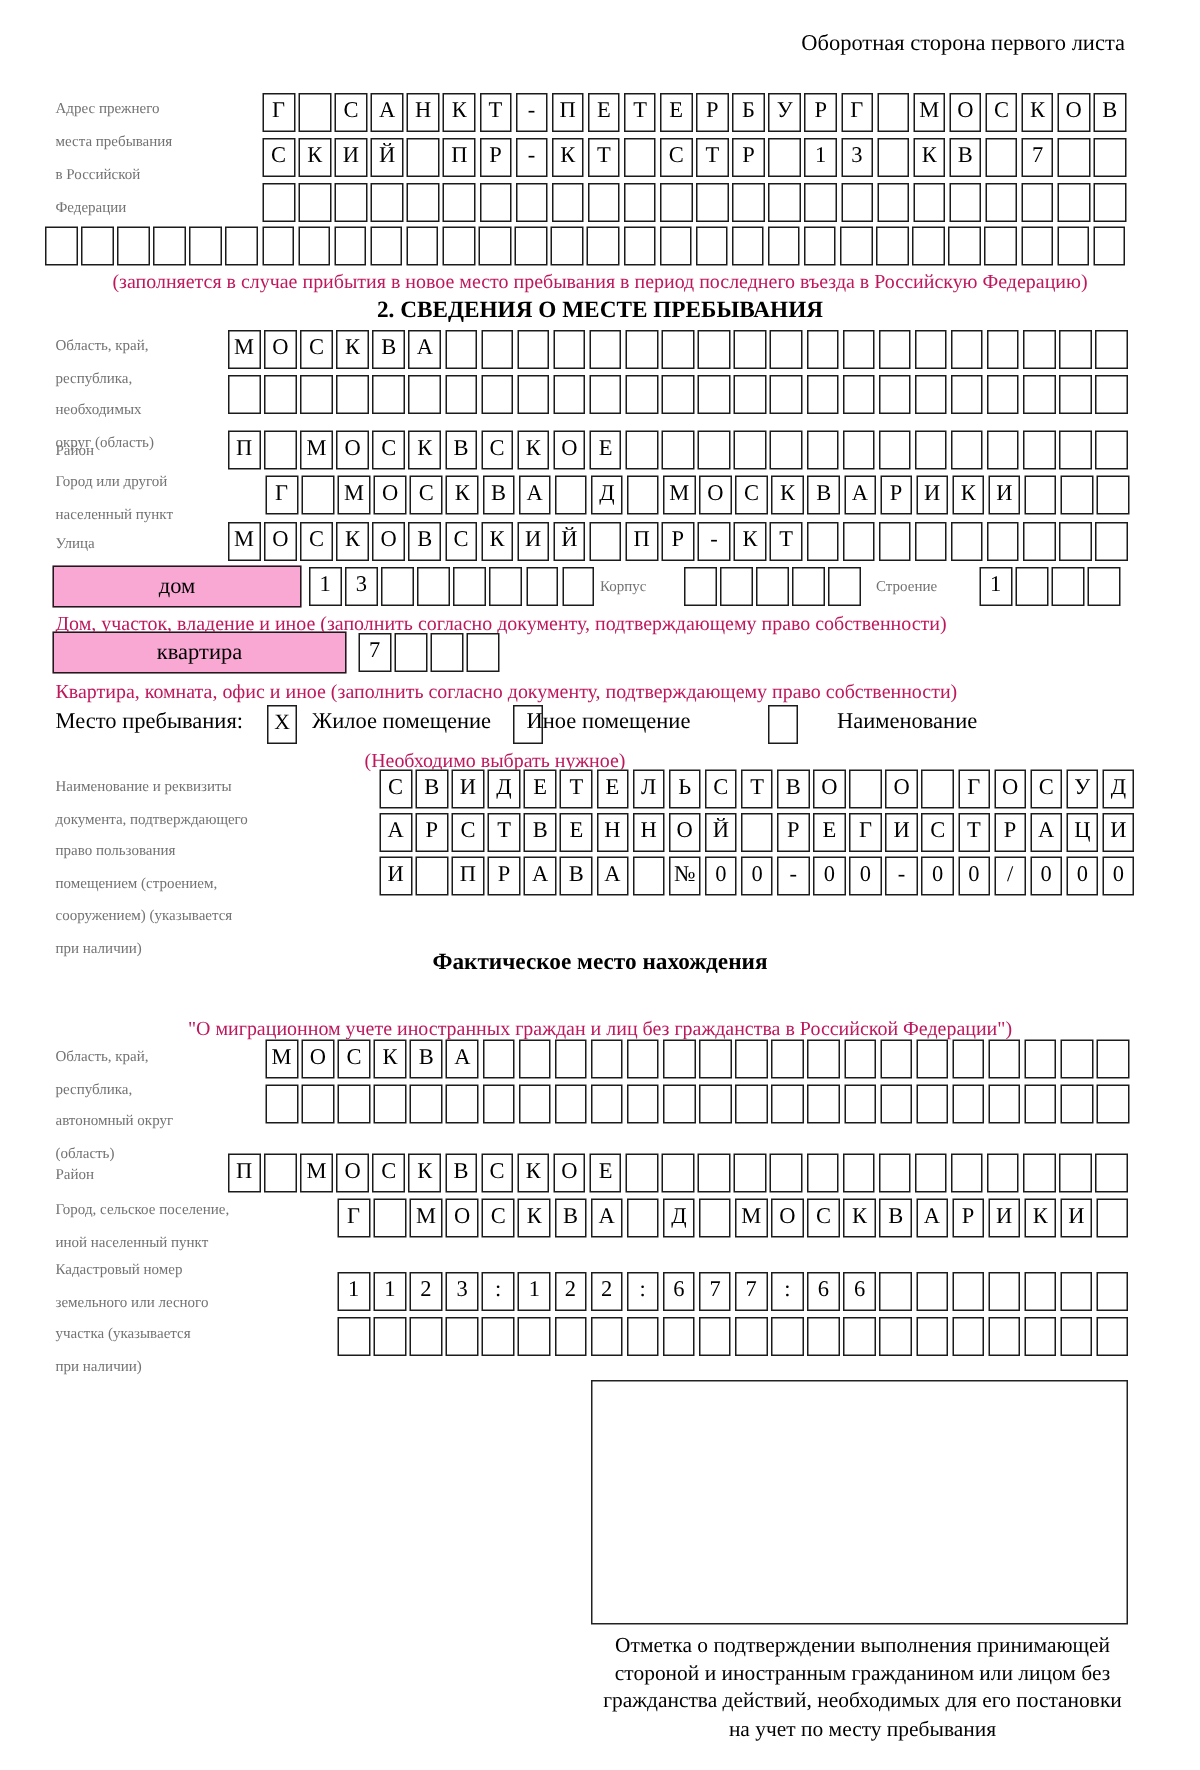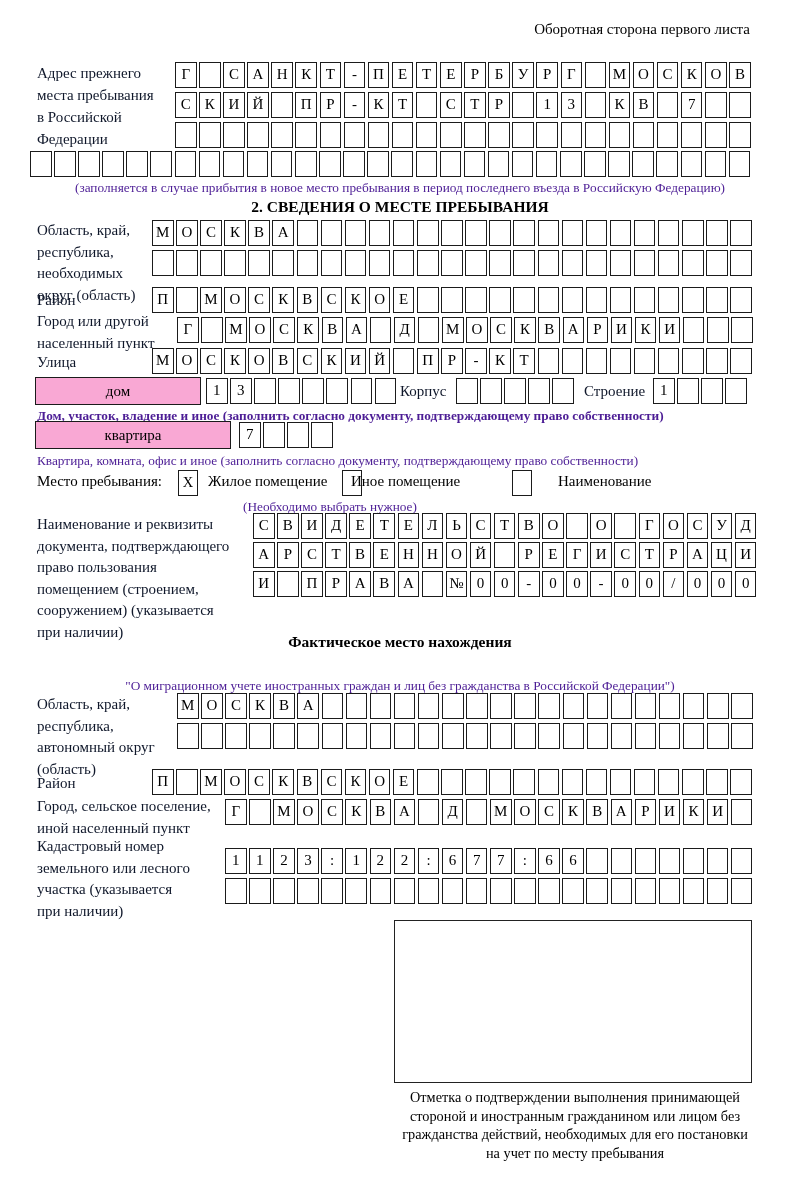--- a/index.html
+++ b/index.html
@@ -7,22 +7,22 @@
     position:relative;width:800px;height:1180px;background:#fff;color:#000;
     font-family:"Liberation Serif","DejaVu Serif",serif;overflow:hidden;
   }
   .abs{position:absolute;}
   .row{position:absolute;white-space:nowrap;height:27px;}
   .cell{
     display:inline-block;box-sizing:border-box;width:21.5px;height:26px;
     border:1.6px solid #1b1b1b;margin-right:2.6px;text-align:center;
     font-size:15px;line-height:23px;vertical-align:top;background:#fff;
   }
-  .lbl{position:absolute;font-size:15px;line-height:21.5px;color:#0f172a;}
-  .cap{position:absolute;font-size:13.3px;line-height:15px;color:#4c1d95;}
+  .lbl{position:absolute;font-size:10px;line-height:21.5px;color:#737373;}
+  .cap{position:absolute;font-size:13.3px;line-height:15px;color:#be185d;}
   .ctr{left:0;width:800px;text-align:center;}
   .hdg{position:absolute;font-weight:bold;font-size:15.5px;}
   .wbox{
     position:absolute;box-sizing:border-box;border:1.7px solid #1b1b1b;height:28px;
     display:flex;align-items:center;justify-content:center;font-size:15px;background:#f9a8d4;
   }
   .cbox{
     display:inline-block;box-sizing:border-box;width:20px;height:26px;
     border:1.6px solid #1b1b1b;text-align:center;font-size:14.5px;line-height:23px;
     vertical-align:top;background:#fff;
@@ -71,21 +71,21 @@
 
   <div class="lbl" style="left:37px;top:352px;">Улица</div>
   <div class="row" style="left:152px;top:348px;"><span class="cell">М</span><span class="cell">О</span><span class="cell">С</span><span class="cell">К</span><span class="cell">О</span><span class="cell">В</span><span class="cell">С</span><span class="cell">К</span><span class="cell">И</span><span class="cell">Й</span><span class="cell"></span><span class="cell">П</span><span class="cell">Р</span><span class="cell">-</span><span class="cell">К</span><span class="cell">Т</span><span class="cell"></span><span class="cell"></span><span class="cell"></span><span class="cell"></span><span class="cell"></span><span class="cell"></span><span class="cell"></span><span class="cell"></span><span class="cell"></span></div>
 
   <div class="wbox" style="left:35px;top:377px;width:166px;">дом</div>
   <div class="row" style="left:206px;top:378px;"><span class="cell">1</span><span class="cell">3</span><span class="cell"></span><span class="cell"></span><span class="cell"></span><span class="cell"></span><span class="cell"></span><span class="cell"></span></div>
   <div class="lbl" style="left:400px;top:381px;">Корпус</div>
   <div class="row" style="left:456px;top:378px;"><span class="cell"></span><span class="cell"></span><span class="cell"></span><span class="cell"></span><span class="cell"></span></div>
   <div class="lbl" style="left:584px;top:381px;">Строение</div>
   <div class="row" style="left:653px;top:378px;"><span class="cell">1</span><span class="cell"></span><span class="cell"></span><span class="cell"></span></div>
-  <div class="cap" style="left:37px;top:408px;font-weight:bold;">Дом, участок, владение и иное (заполнить согласно документу, подтверждающему право собственности)</div>
+  <div class="cap" style="left:37px;top:408px;">Дом, участок, владение и иное (заполнить согласно документу, подтверждающему право собственности)</div>
 
   <div class="wbox" style="left:35px;top:421px;width:196px;">квартира</div>
   <div class="row" style="left:239px;top:422px;"><span class="cell">7</span><span class="cell"></span><span class="cell"></span><span class="cell"></span></div>
   <div class="cap" style="left:37px;top:453px;">Квартира, комната, офис и иное (заполнить согласно документу, подтверждающему право собственности)</div>
 
   <div class="abs" style="left:0;top:470px;width:800px;height:28px;">
     <span class="abs" style="left:37px;top:3px;font-size:15px;">Место пребывания:</span>
     <span class="cbox abs" style="left:178px;top:0;">X</span>
     <span class="abs" style="left:208px;top:3px;font-size:15px;">Жилое помещение</span>
     <span class="cbox abs" style="left:342px;top:0;"></span>

